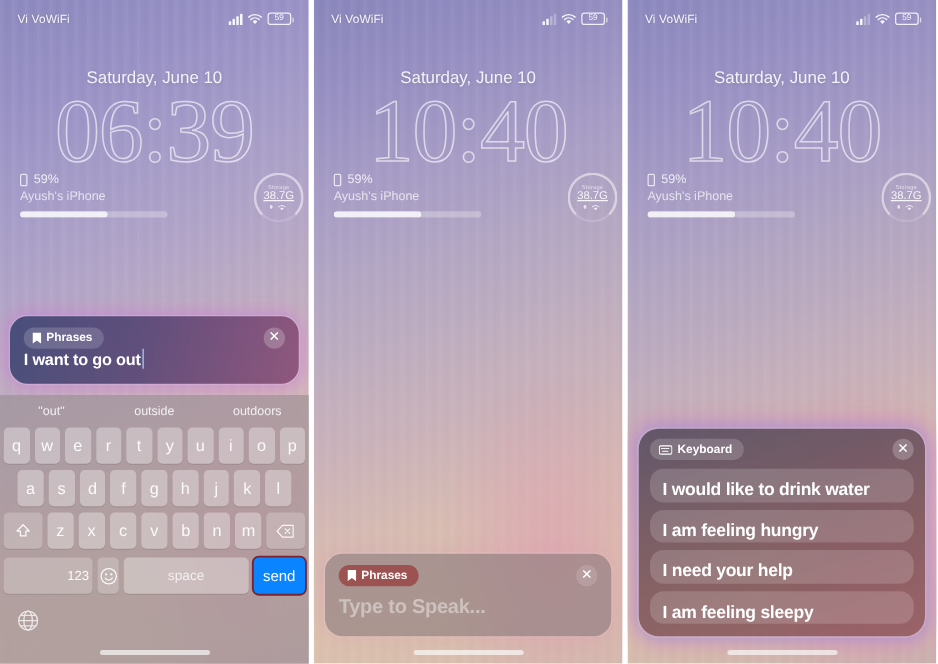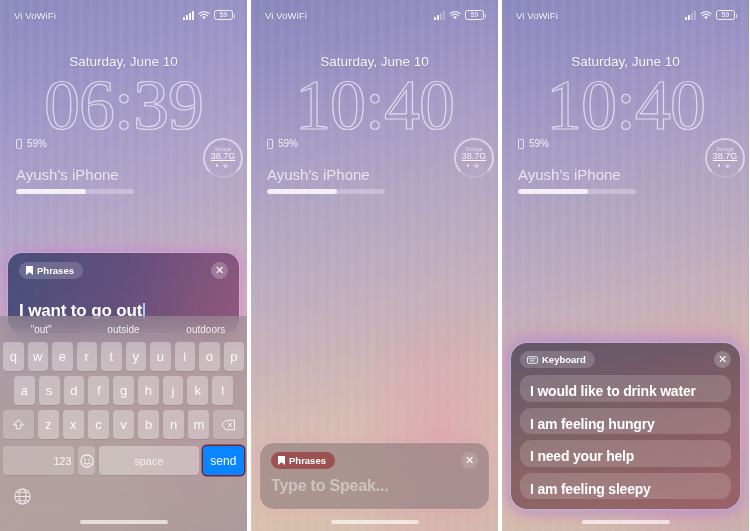--- a/index.html
+++ b/index.html
@@ -123,21 +123,21 @@
   .widget-row {
     position:absolute; left: 16px; right: 4px; top: 138px;
     display:flex; align-items:flex-start; justify-content:space-between;
   }
   .w-left { color: rgba(255,255,255,.82); }
   .w-batt { display:flex; align-items:center; gap:5px; font-size: 10px; }
   .w-batt .ico {
     width: 6px; height: 10px; border:1px solid rgba(255,255,255,.75);
     border-radius:1.5px;
   }
-  .w-name { font-size: 15px; color: rgba(255,255,255,.7); margin-top: 17px; }
+  .w-name { font-size: 10px; color: rgba(255,255,255,.7); margin-top: 3px; }
   .w-progress {
     margin-top: 6px; width: 118px; height: 5px; border-radius: 3px;
     background: rgba(255,255,255,.28); overflow:hidden;
   }
   .w-progress i { display:block; height:100%; width: 59%; background: rgba(255,255,255,.78); border-radius:3px; }
   .ring {
     width: 40px; height: 40px; border-radius: 50%;
     border: 2px solid rgba(255,255,255,.5);
     border-bottom-color: rgba(255,255,255,.15);
     display:flex; flex-direction:column; align-items:center; justify-content:center;
@@ -170,21 +170,21 @@
   .pill .bookmark { width:7px; height:9px; position:relative; display:inline-block; }
   .pill .bookmark svg, .pill .kb svg { display:block; }
   .pill .kb { width:11px; height:8px; display:inline-block; }
   .xbtn {
     width: 17px; height: 17px; border-radius: 50%;
     background: rgba(255,255,255,.22);
     display:flex; align-items:center; justify-content:center;
     color:#fff; font-size:11px; line-height:1; flex:0 0 auto;
   }
   .composer-text {
-    margin-top: 22px; color:#fff; font-size: 17px; font-weight: 700;
+    margin-top: 0; color:#fff; font-size: 13px; font-weight: 700;
     letter-spacing: -.15px; display:flex; align-items:center;
   }
   .caret { display:inline-block; width:1.6px; height:16px; background:#9fd0ff; margin-left:1px; }
 
   
   .kbd-wrap {
     position:absolute; left:0; right:0; bottom:0; top: 316px;
     background: rgba(150,140,145,.60);
     backdrop-filter: blur(14px);
     display:flex; flex-direction:column;

